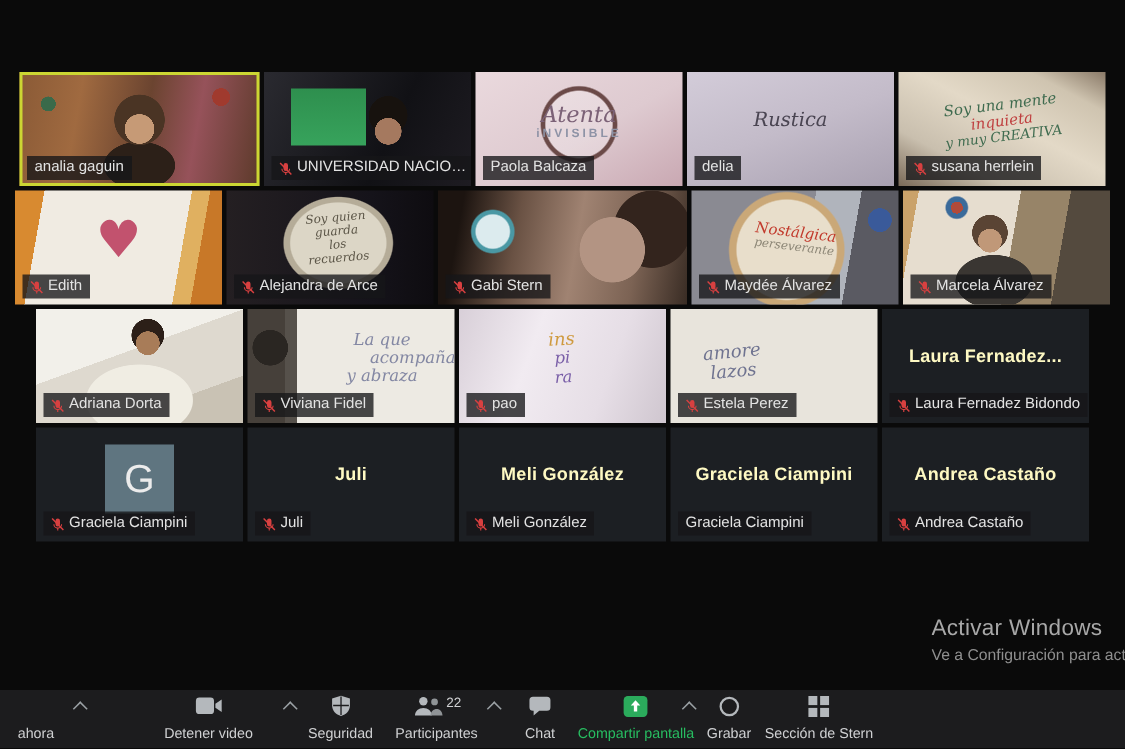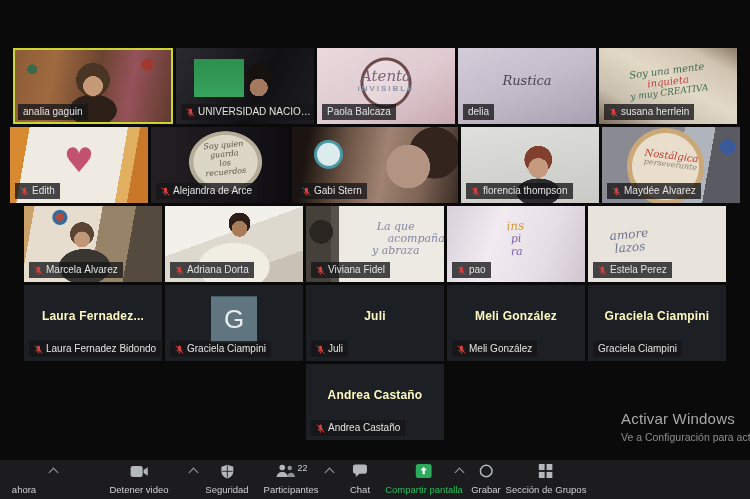--- a/index.html
+++ b/index.html
@@ -236,34 +236,20 @@
         <svg width="9" height="11" viewBox="0 0 12 12">
           <path d="M6 .8a2 2 0 0 1 2 2v3.2a2 2 0 0 1-4 0V2.8a2 2 0 0 1 2-2z" fill="#d84040"></path>
           <path d="M2.6 6a3.4 3.4 0 0 0 6.8 0" stroke="#d84040" fill="none" stroke-width="1"></path>
           <path d="M6 9.4v2.2" stroke="#d84040" stroke-width="1"></path>
           <path d="M1 .8l10 10.4" stroke="#d84040" stroke-width="1.3"></path>
         </svg>
       </span>
       <span class="nm">Gabi Stern</span>
     </div>
   </div>
-      <div class="tile v-florencia">
-
-    <div class="name-label">
-      <span class="mic">
-        <svg width="9" height="11" viewBox="0 0 12 12">
-          <path d="M6 .8a2 2 0 0 1 2 2v3.2a2 2 0 0 1-4 0V2.8a2 2 0 0 1 2-2z" fill="#d84040"></path>
-          <path d="M2.6 6a3.4 3.4 0 0 0 6.8 0" stroke="#d84040" fill="none" stroke-width="1"></path>
-          <path d="M6 9.4v2.2" stroke="#d84040" stroke-width="1"></path>
-          <path d="M1 .8l10 10.4" stroke="#d84040" stroke-width="1.3"></path>
-        </svg>
-      </span>
-      <span class="nm">florencia thompson</span>
-    </div>
-  </div>
       <div class="tile v-maydee">
     <div class="sign">
           <div class="sign-line" style="color: rgb(194, 58, 44); font-size: 10px;">Nostálgica</div>
           <div class="sign-line" style="color: rgb(139, 133, 117); font-size: 8px;">perseverante</div>
         </div>
 
     <div class="name-label">
       <span class="mic">
         <svg width="9" height="11" viewBox="0 0 12 12">
           <path d="M6 .8a2 2 0 0 1 2 2v3.2a2 2 0 0 1-4 0V2.8a2 2 0 0 1 2-2z" fill="#d84040"></path>
@@ -529,16 +515,16 @@
       <div class="tb-item" style="left: 546px;">
     <div class="tb-icon-row">
       <span class="tb-icon"><svg width="14" height="14" viewBox="0 0 15 15">
               <rect width="6.5" height="6.5" fill="#b4b8bc"></rect>
               <rect x="8.5" width="6.5" height="6.5" fill="#b4b8bc"></rect>
               <rect y="8.5" width="6.5" height="6.5" fill="#b4b8bc"></rect>
               <rect x="8.5" y="8.5" width="6.5" height="6.5" fill="#b4b8bc"></rect>
             </svg></span>
 
     </div>
-    <div class="tb-label">Sección de Grupos</div>
+    <div class="tb-label">Sección de Stern</div>
   </div>
     </div>
 </div>
 
 </body></html>

